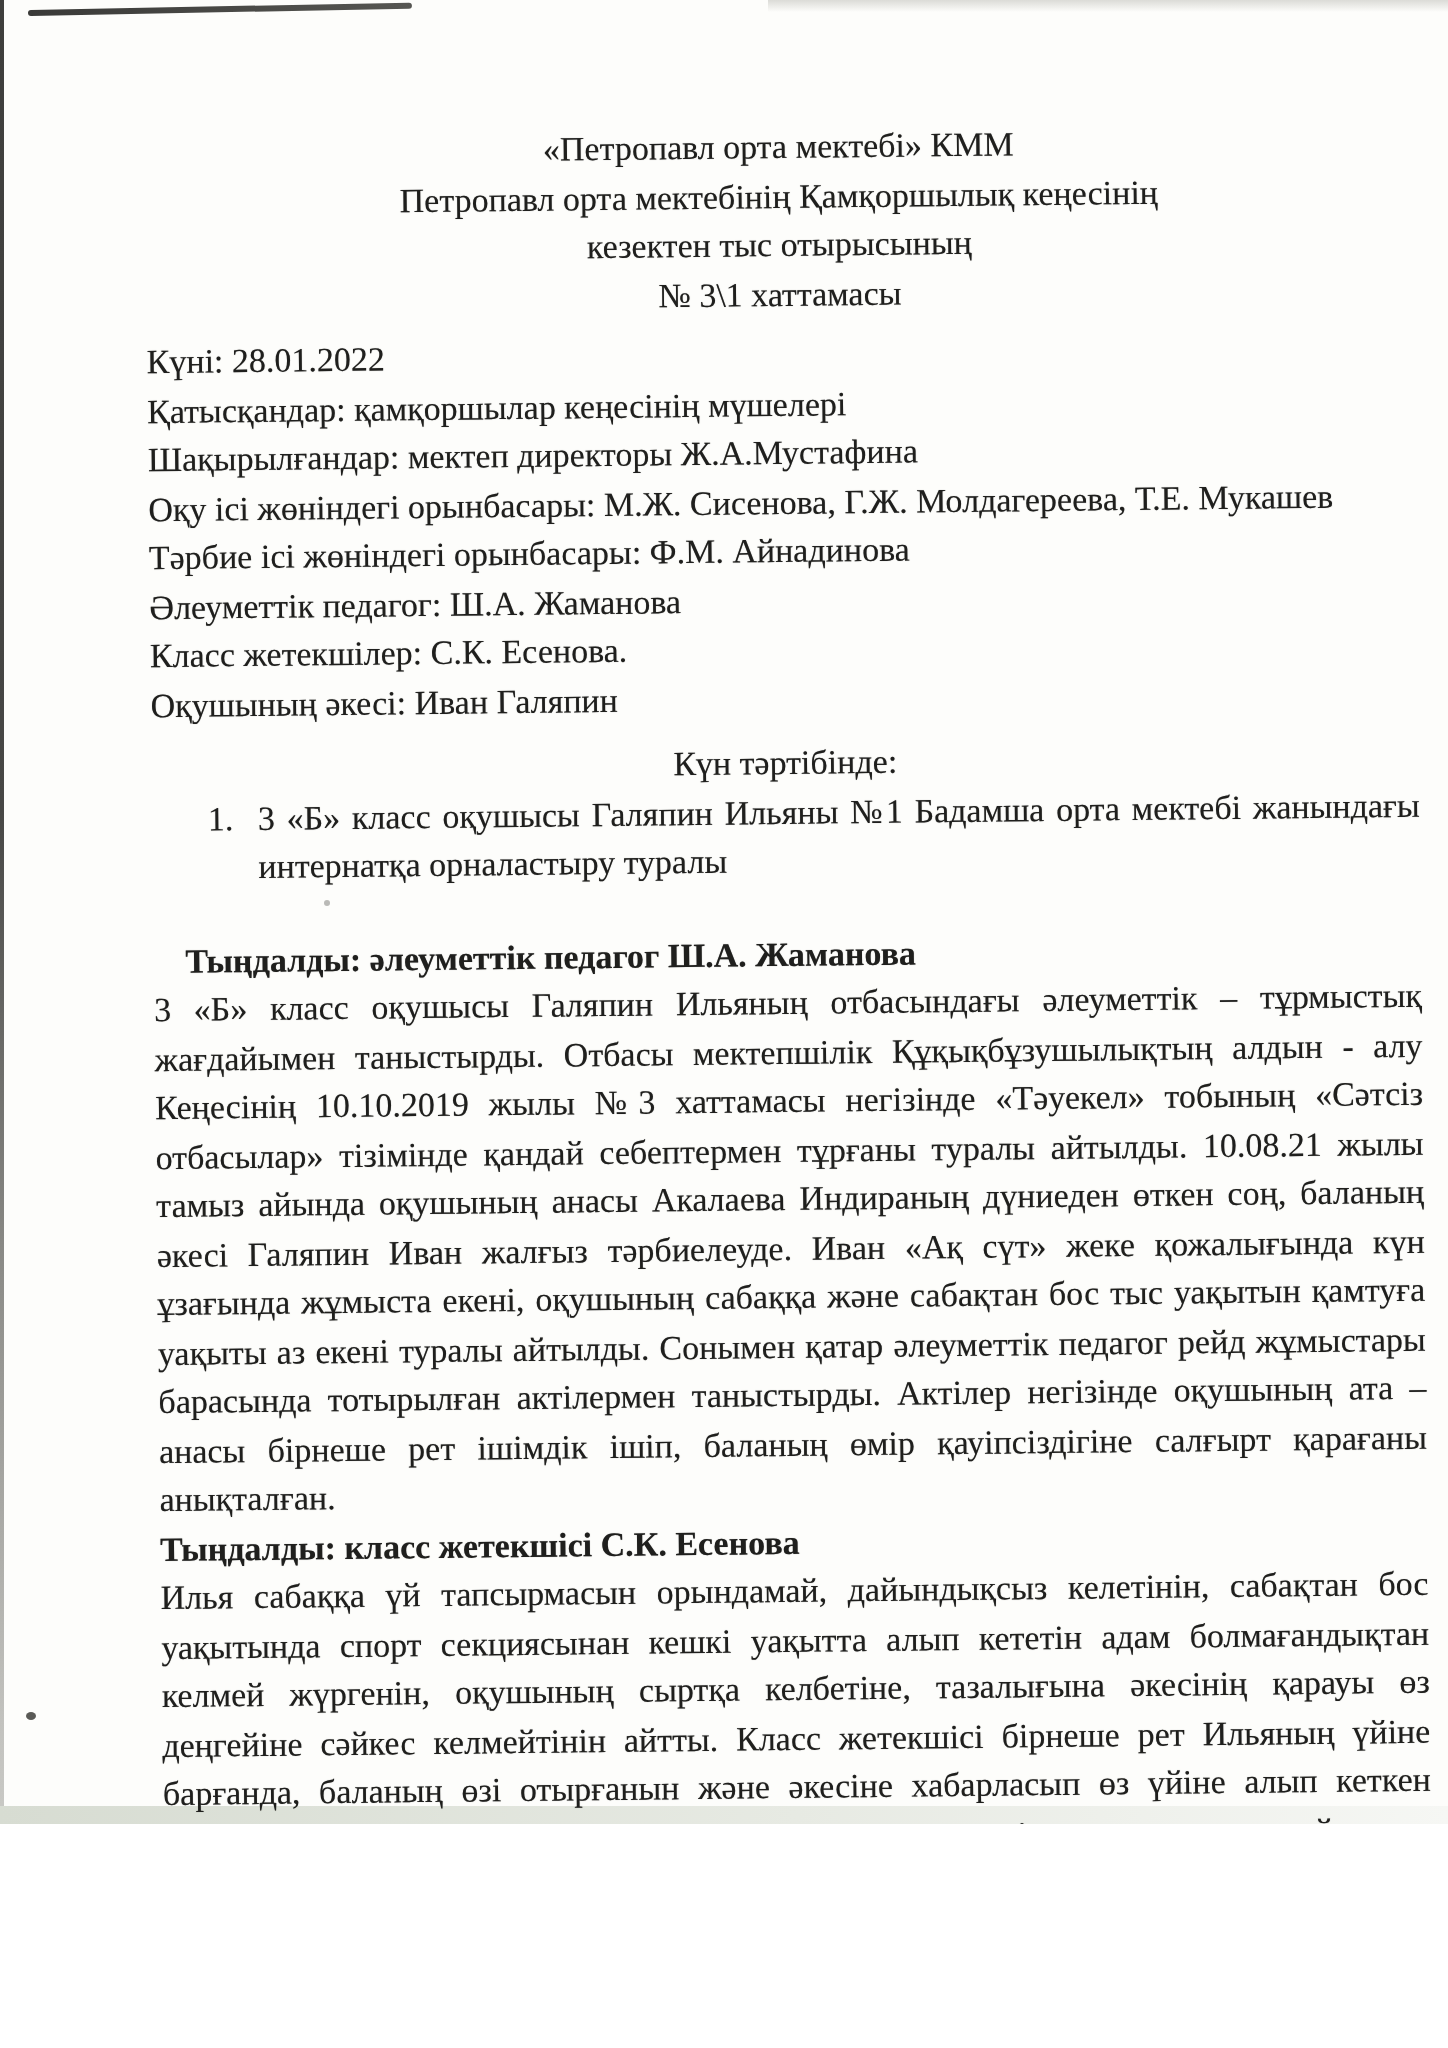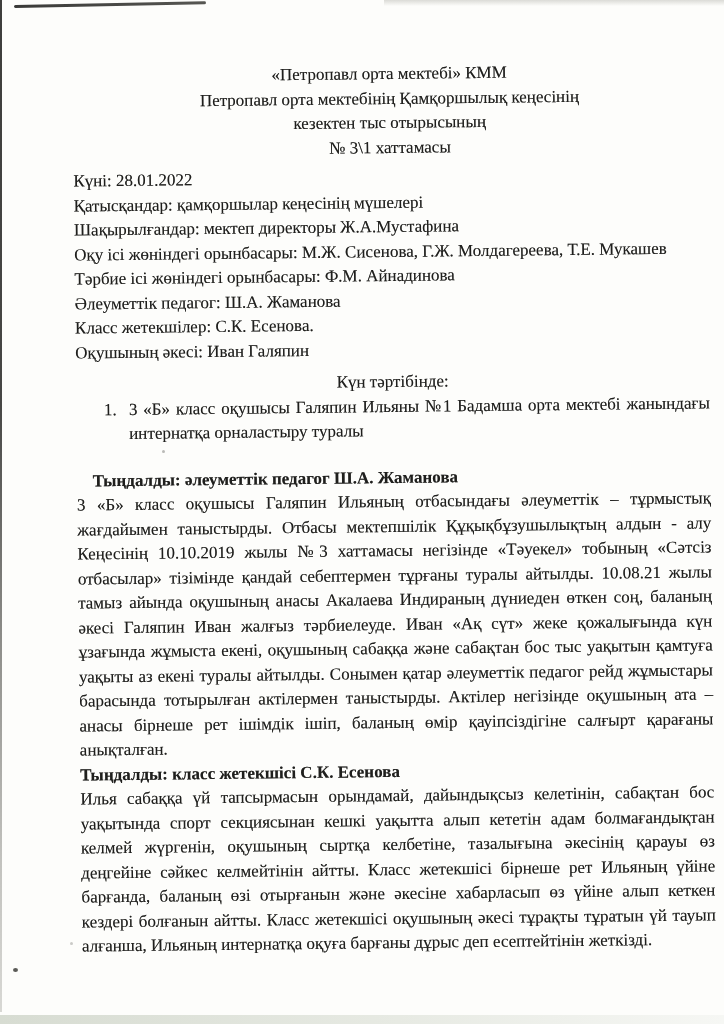--- a/index.html
+++ b/index.html
@@ -4,21 +4,21 @@
 <style>
   html, body { margin: 0; padding: 0; }
   body {
     width: 724px; height: 1024px;
     background: #ffffff;
     overflow: hidden;
     font-family: "Liberation Serif", "DejaVu Serif", serif;
   }
   .page {
     position: relative;
-    width: 724px; height: 1024px;
+    width: 724px; height: 912px;
     background: #fdfdfb;
     overflow: hidden;
   }
   
   .edge-left {
     position: absolute; left: 0; top: 0;
     width: 2px; height: 1012px;
     background: linear-gradient(#3e3e3c 0%, #474745 40%, #8a8a86 62%, #c2c2be 85%, #d8d8d4 100%);
   }
   .edge-top {

